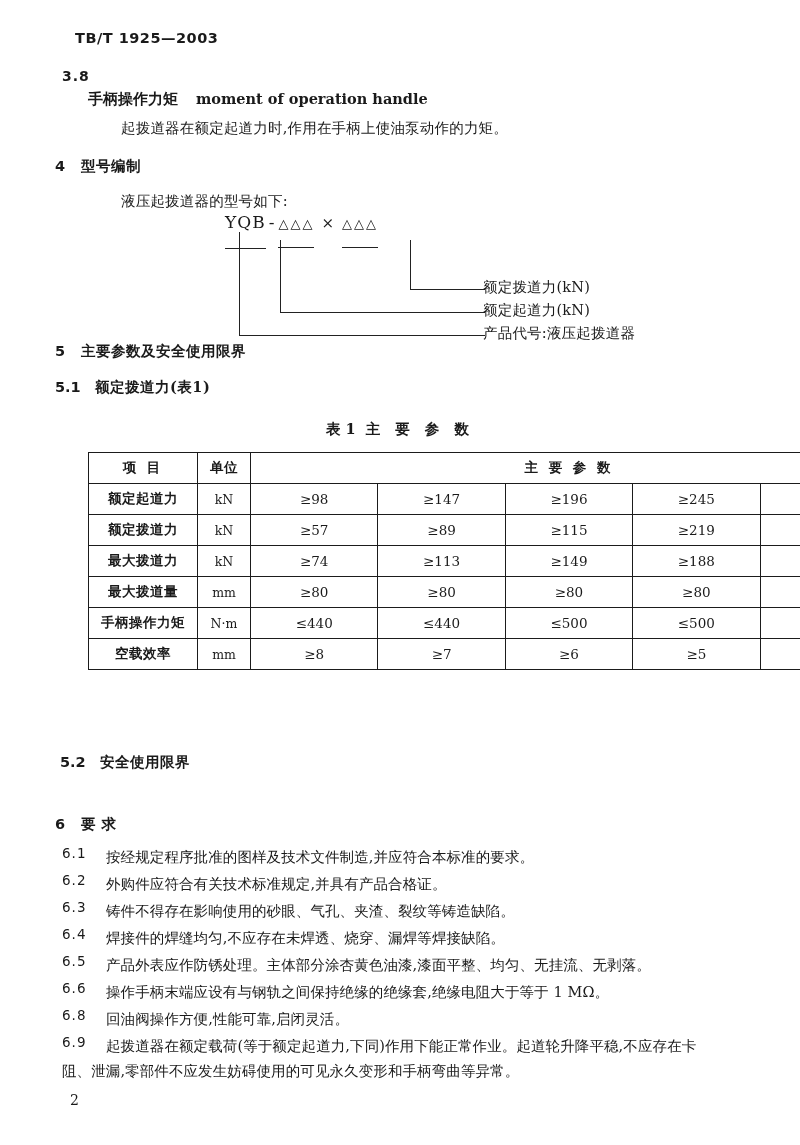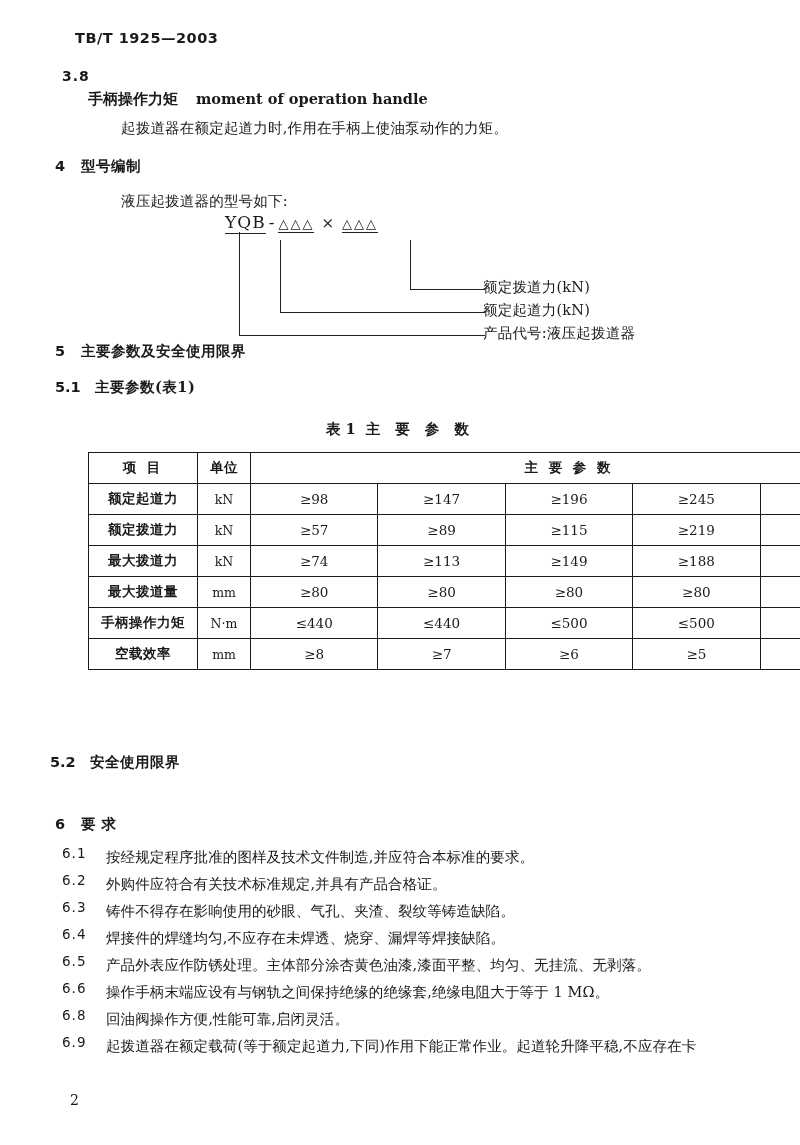--- a/index.html
+++ b/index.html
@@ -89,21 +89,21 @@
     font-size: 17px;
     letter-spacing: 1px;
     white-space: nowrap;
   }
   .d-code .tri {
     font-size: 13px;
     letter-spacing: 2px;
   }
   .d-code .dash { margin: 0 3px; }
   .d-code .times { margin: 0 7px; font-size: 15px; }
-  .ul { border-bottom: 1.2px solid #222; padding-bottom: 1px; }
+  .ul { border-bottom: 1.2px solid #222; padding-bottom: 16px; }
   .d-label {
     position: absolute;
     font-size: 14.5px;
     white-space: nowrap;
     letter-spacing: 0.2px;
   }
   .ln { position: absolute; background: #222; }
   .v { width: 1.2px; }
   .h { height: 1.2px; }
 
@@ -233,21 +233,21 @@
     <div class="ln v" style="left:14px; top:20px; height:104px;"></div>
     <div class="ln h" style="left:14px; top:123px; width:246px;"></div>
     <div class="d-label" style="left:258px; top:112px;">产品代号:液压起拨道器</div>
   </div>
 
   <div class="sec-head" style="left:55px; top:342px;">
     <span class="n" style="width:26px;">5</span><span class="t">主要参数及安全使用限界</span>
   </div>
 
   <div class="sec-head" style="left:55px; top:378px;">
-    <span class="n" style="width:40px;">5.1</span><span class="t">主要参数(表1)</span>
+    <span class="n" style="width:40px;">5.1</span><span class="t">额定拨道力(表1)</span>
   </div>
 
   <div class="tbl-title">
     <span>表 1</span><span class="sp">&nbsp;</span><span class="sp">主 要 参 数</span>
   </div>
 
   <table class="params">
     <thead>
       <tr>
         <th class="item">项    目</th>
@@ -306,21 +306,21 @@
         <td class="unit">mm</td>
         <td class="val">≥8</td>
         <td class="val">≥7</td>
         <td class="val">≥6</td>
         <td class="val">≥5</td>
         <td class="val">≥4</td>
       </tr>
     </tbody>
   </table>
 
-  <div class="sec-head" style="left:50px; top:753px;">
+  <div class="sec-head" style="left:60px; top:753px;">
     <span class="n" style="width:40px;">5.2</span><span class="t">安全使用限界</span>
   </div>
 
   <div class="sec-head" style="left:55px; top:815px;">
     <span class="n" style="width:26px;">6</span><span class="t">要    求</span>
   </div>
 
   <div class="req-list">
     <div class="req">
       <span class="num">6.1</span>
@@ -345,19 +345,19 @@
     <div class="req">
       <span class="num">6.6</span>
       <span class="txt">操作手柄末端应设有与钢轨之间保持绝缘的绝缘套,绝缘电阻大于等于 1 MΩ。</span>
     </div>
     <div class="req">
       <span class="num">6.8</span>
       <span class="txt">回油阀操作方便,性能可靠,启闭灵活。</span>
     </div>
     <div class="req wrap">
       <span class="num">6.9</span>
-      <span class="txt"><span>起拨道器在额定载荷(等于额定起道力,下同)作用下能正常作业。起道轮升降平稳,不应存在卡</span></span>
+      <span class="txt"><span>起拨道器在额定载荷(等于额定起道力,下同)作用下能正常作业。起道轮升降平稳,不应存在卡</span><span class="l2">阻、泄漏,零部件不应发生妨碍使用的可见永久变形和手柄弯曲等异常。</span></span>
     </div>
   </div>
 
   <div class="page-num">2</div>
 
 </div>
 
 </body></html>

